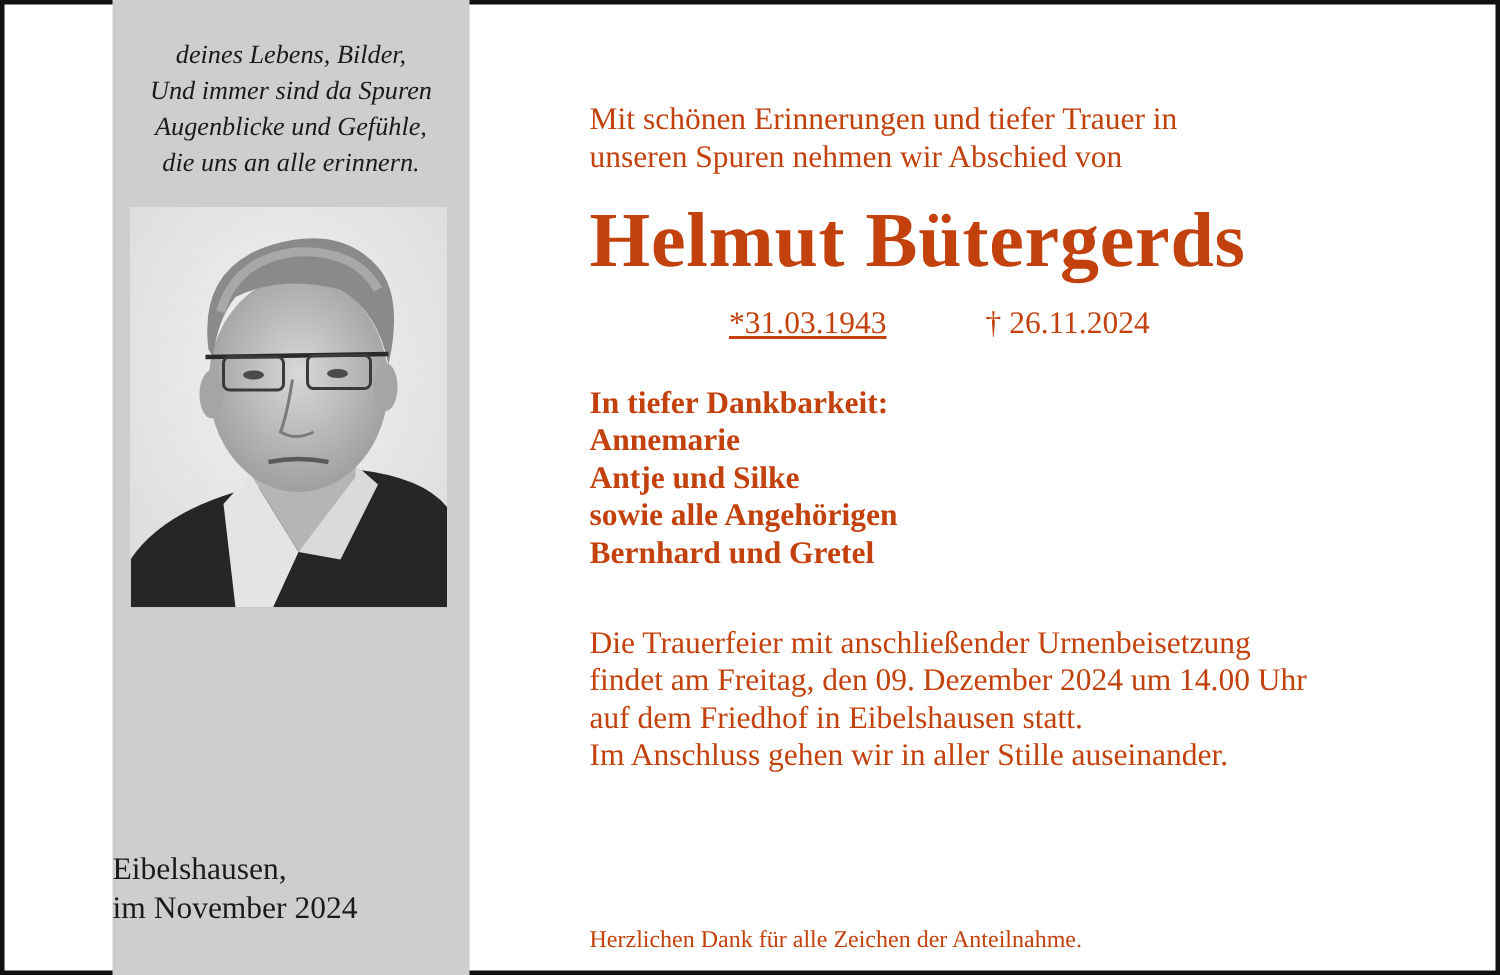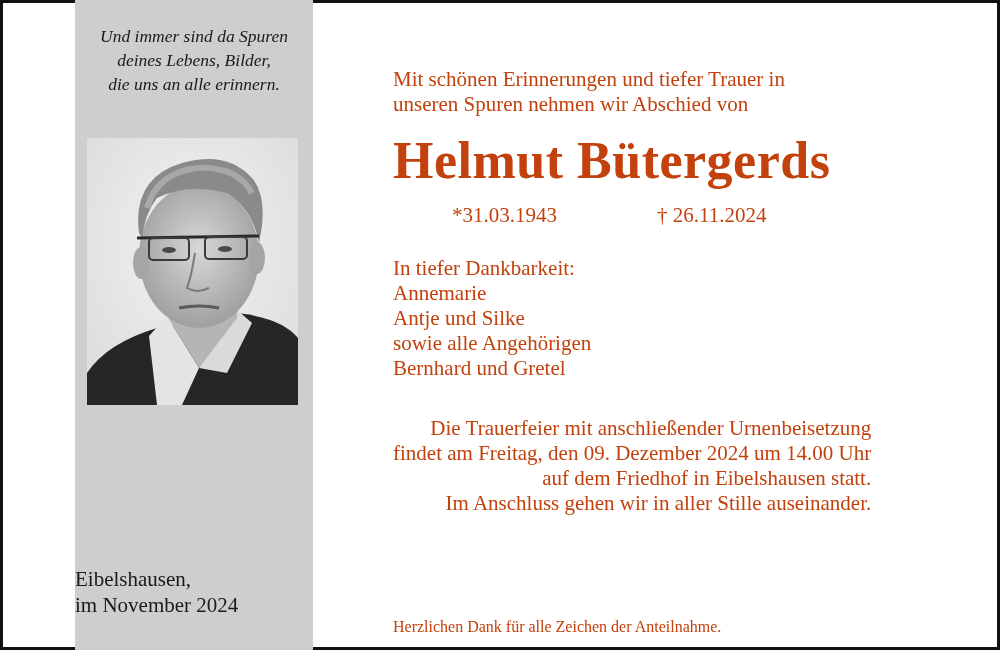--- a/index.html
+++ b/index.html
@@ -46,52 +46,53 @@
       position: absolute; left: 393px; top: 67px;
       font-size: 21px; line-height: 25px;
     }
     .intro span { display: block; white-space: nowrap; }
     .name {
       position: absolute; left: 393px; top: 131px;
       font-size: 52px; font-weight: bold; line-height: 60px;
       letter-spacing: 0.5px; white-space: nowrap;
     }
     .birth {
-      position: absolute; left: 452px; top: 202px;
-      font-size: 21px; line-height: 26px; white-space: nowrap;
+      position: absolute; left: 486px; top: 202px;
+      font-size: 21px; line-height: 26px; white-space: nowrap; text-decoration: underline;
     }
     .death {
       position: absolute; left: 657px; top: 202px;
       font-size: 21px; line-height: 26px; white-space: nowrap;
     }
     .mourners {
       position: absolute; left: 393px; top: 256px;
       font-size: 21px; line-height: 25px;
     }
-    .mourners span { display: block; white-space: nowrap; }
+    .mourners span { display: block; white-space: nowrap; font-weight: bold; }
     .service {
       position: absolute; left: 393px; top: 416px;
       font-size: 21px; line-height: 25px;
     }
-    .service span { display: block; white-space: nowrap; text-align: right; }
+    .service span { display: block; white-space: nowrap; }
     .thanks {
       position: absolute; left: 393px; top: 614px;
       font-size: 16px; line-height: 26px; white-space: nowrap;
     }
   </style>
 </head>
 <body>
 
 <div class="frame"></div>
 
 <div class="sidebar"></div>
 
 <div class="quote">
+  <span>deines Lebens, Bilder,</span>
   <span>Und immer sind da Spuren</span>
-  <span>deines Lebens, Bilder,</span>
+  <span>Augenblicke und Gefühle,</span>
   <span>die uns an alle erinnern.</span>
 </div>
 
 <div class="photo">
   <svg width="211" height="267" viewBox="0 0 211 267">
     <defs>
       <radialGradient id="bg" cx="50%" cy="40%" r="70%">
         <stop offset="0%" stop-color="#f2f2f2"></stop>
         <stop offset="100%" stop-color="#dcdcdc"></stop>
       </radialGradient>

